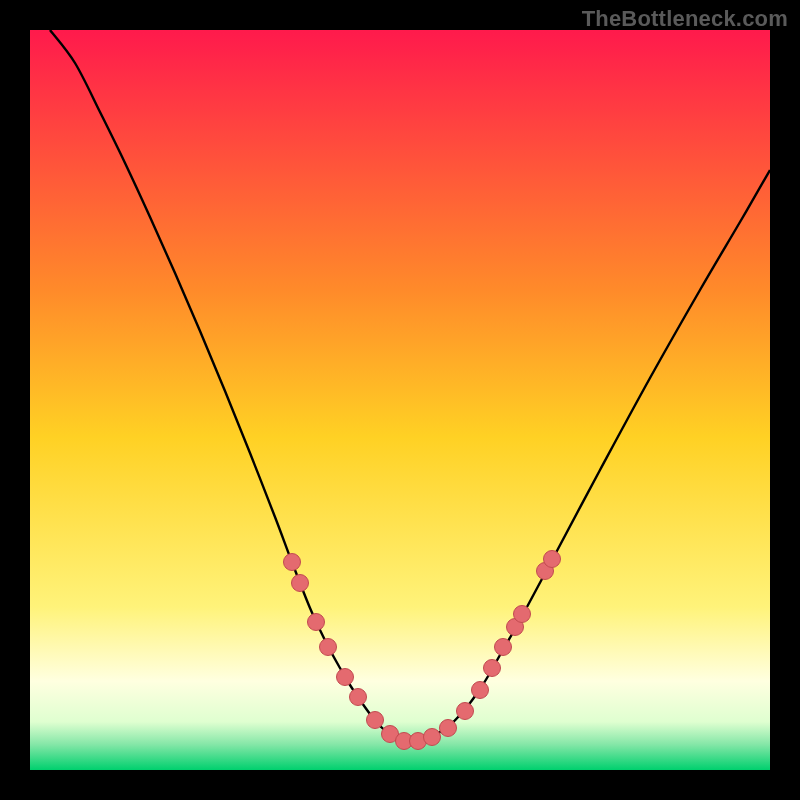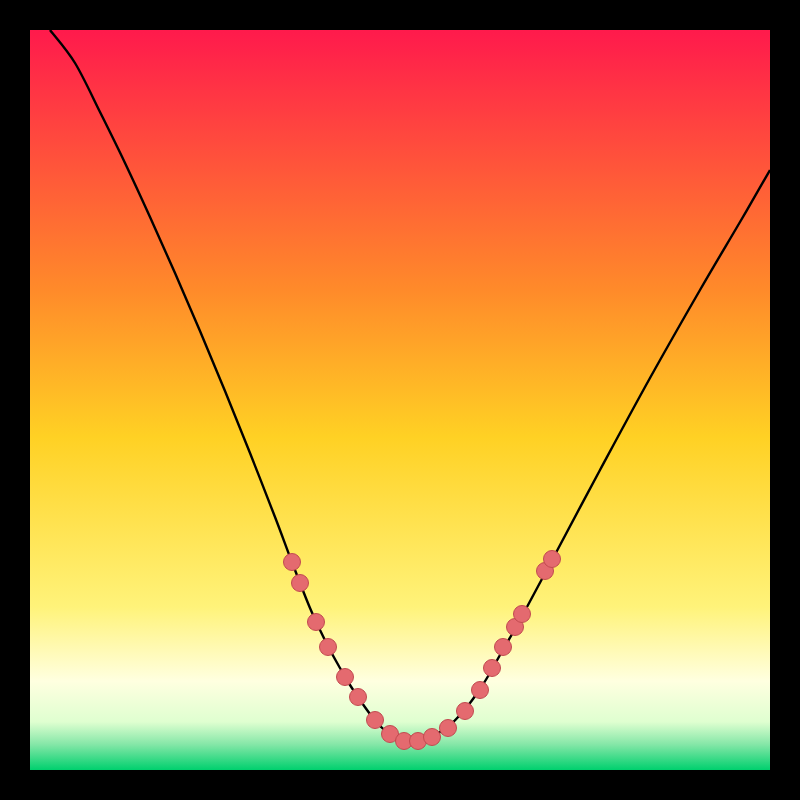--- a/index.html
+++ b/index.html
@@ -32,20 +32,21 @@
     left: 0;
     width: 800px;
     height: 800px;
     display: block;
   }
 </style>
 </head>
 <body>
 
 <div class="stage">
+  <div class="watermark">TheBottleneck.com</div>
 
   <svg id="chart-svg" viewBox="0 0 800 800">
     <defs>
       <linearGradient id="bgGrad" x1="0" y1="0" x2="0" y2="1">
           <stop offset="0.00%" stop-color="#ff1a4c"></stop>
           <stop offset="35.00%" stop-color="#ff8a2a"></stop>
           <stop offset="55.00%" stop-color="#ffd124"></stop>
           <stop offset="78.00%" stop-color="#fff37a"></stop>
           <stop offset="88.00%" stop-color="#ffffe0"></stop>
           <stop offset="93.50%" stop-color="#dfffd0"></stop>

